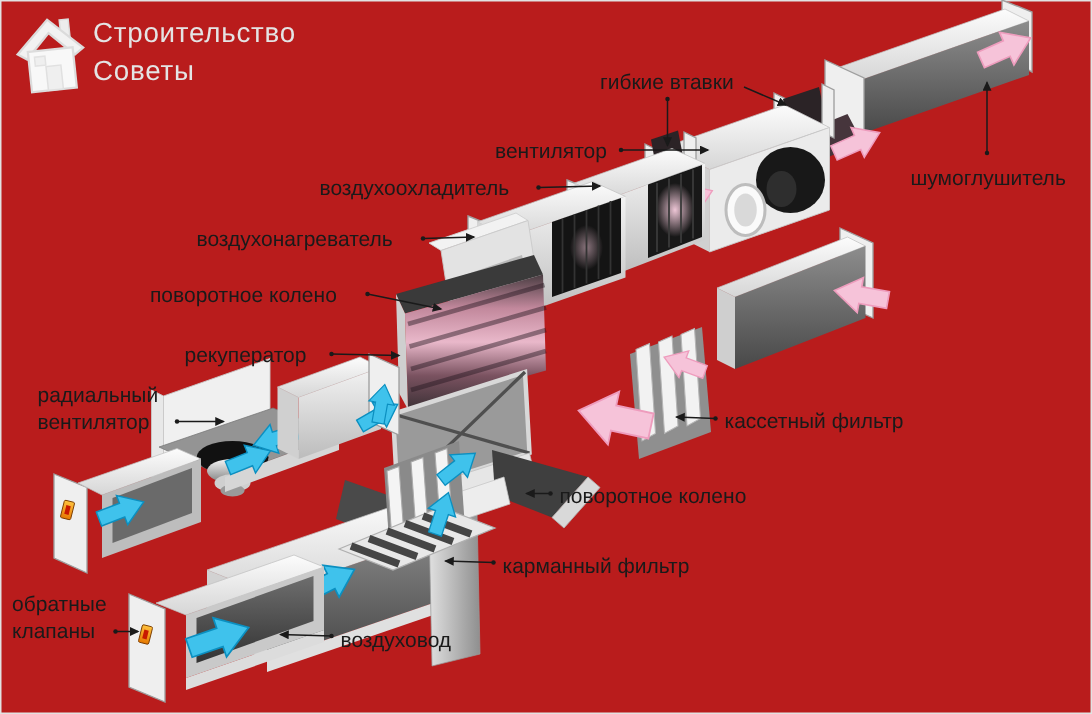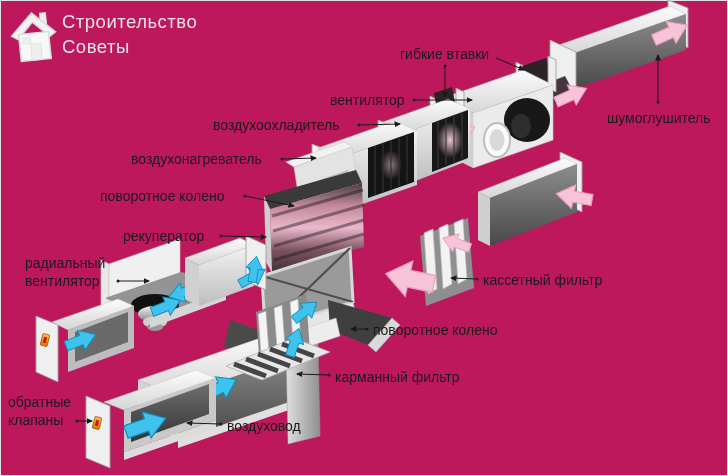--- a/index.html
+++ b/index.html
@@ -1,16 +1,16 @@
 <!DOCTYPE html>
 <html><head>
 <meta charset="utf-8">
 <style>
   html,body{margin:0;padding:0;background:#fff;}
-  .canvas{position:relative;width:728px;height:476px;background:#be185d;overflow:hidden;}
+  .canvas{position:relative;width:728px;height:476px;background:#b91c1c;overflow:hidden;}
   svg{display:block;}
   .lbl{font-family:"Liberation Sans",sans-serif;font-size:14px;fill:#1a1a1a;}
   .logo-text{font-family:"Liberation Sans",sans-serif;font-size:18.5px;fill:#e4e4e4;letter-spacing:0.5px;}
   .leader{stroke:#1a1a1a;stroke-width:1;fill:none;}
   .flange{fill:#efefef;stroke:#9f9f9f;stroke-width:0.9;}
   .face-edge{stroke:#c2c2c2;stroke-width:0.5;}
 </style>
 </head>
 <body>
 

